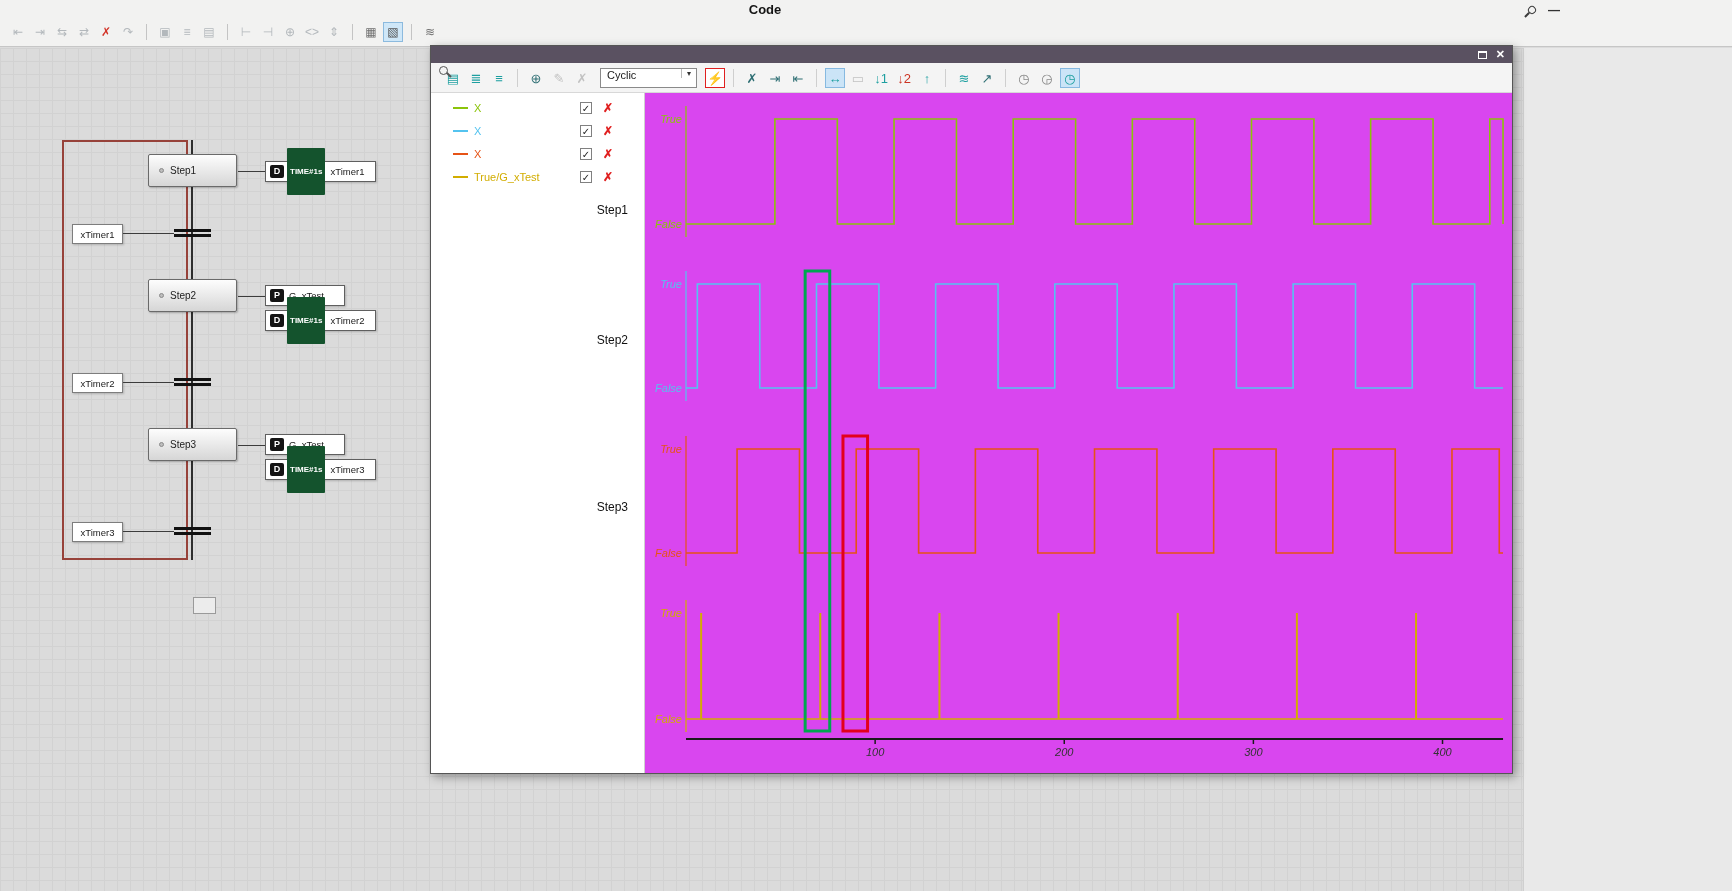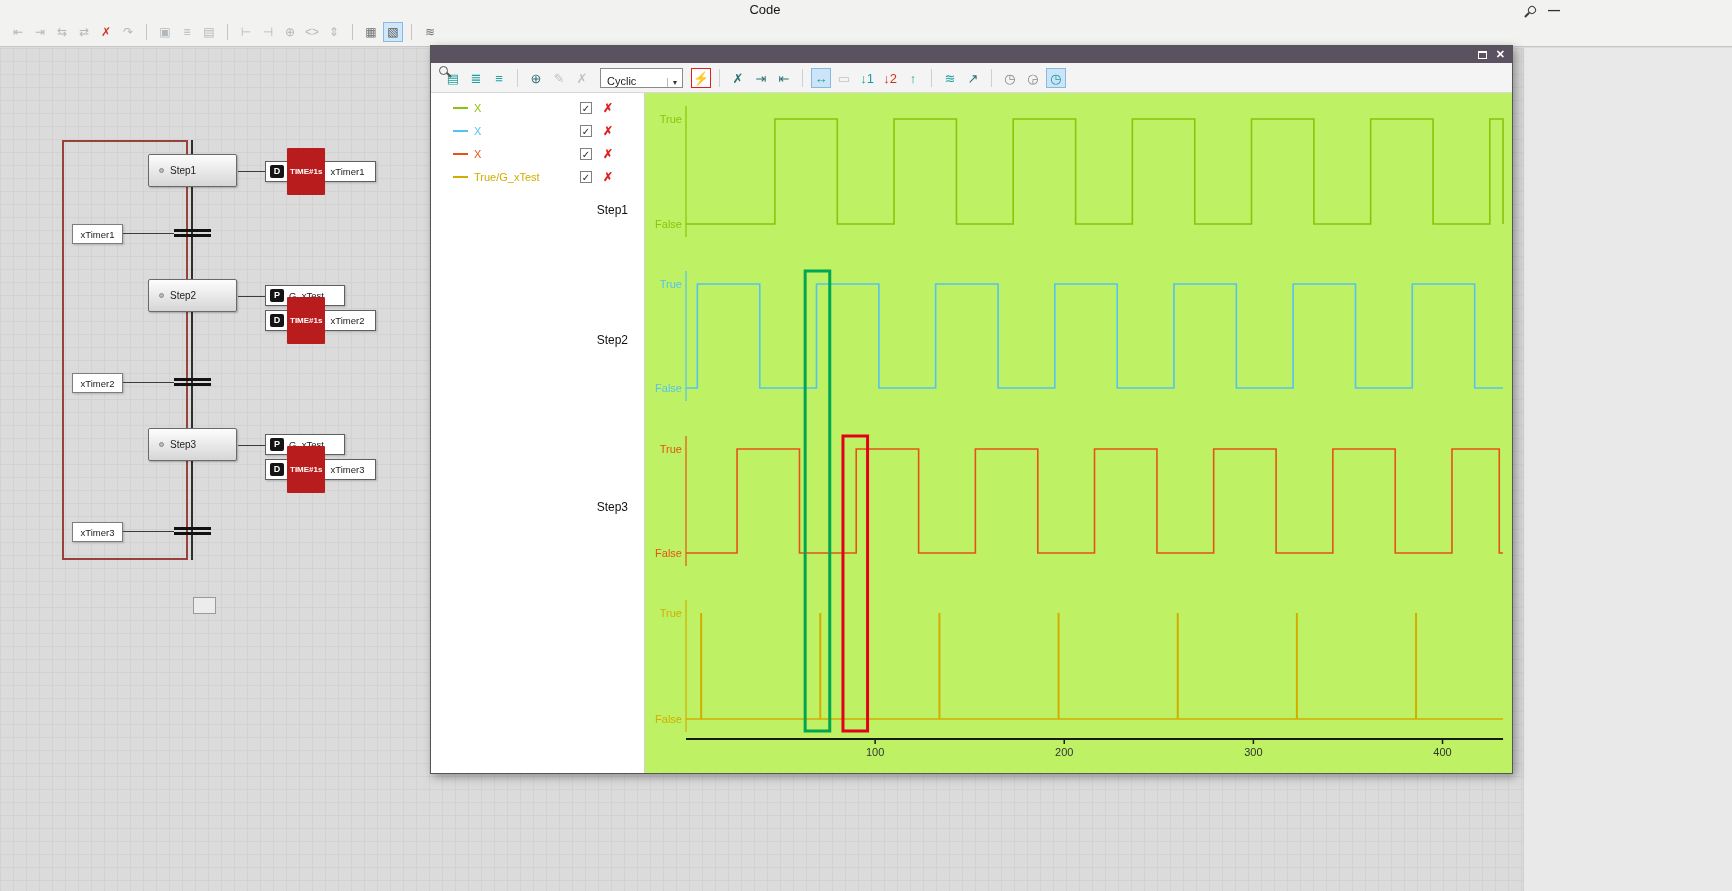--- a/index.html
+++ b/index.html
@@ -4,21 +4,21 @@
 <style>
   * { box-sizing: border-box; margin: 0; padding: 0; }
   body {
     width: 1732px; height: 891px; position: relative; overflow: hidden;
     font-family: "Liberation Sans", sans-serif; background: #dcdcdc;
   }
   
   .header { position:absolute; top:0; left:0; width:1732px; height:47px;
             background:#f2f2f1; border-bottom:1px solid #c6c6c6; z-index:5; }
   .app-title { position:absolute; top:2px; left:0; width:1530px; text-align:center;
-               font-size:13px; font-weight:normal; color:#141414; }
+               font-size:13px; font-weight:bold; color:#141414; }
   .win-controls { position:absolute; top:3px; left:1528px; display:flex; gap:12px; align-items:center; }
   .pin-wrap { display:inline-block; transform:rotate(45deg); }
   .pin-shape { display:block; width:8px; height:8px; border:1.5px solid #3c3c3c; border-radius:50%; position:relative; }
   .pin-shape::after { content:""; position:absolute; left:2.4px; top:7px; width:1.5px; height:6px; background:#3c3c3c; }
   .min-ctrl { font-size:12px; color:#333; font-weight:bold; }
   .toolbar1 { position:absolute; top:20px; left:8px; height:24px; display:flex; align-items:center; gap:2px; }
   .tb1-icon { width:20px; height:20px; line-height:19px; text-align:center; font-size:12px; border:1px solid transparent; }
   .tb1-sep { width:1px; height:16px; background:#c4c4c4; margin:0 6px; }
   .st-dis{color:#b3b8bc} .st-en{color:#6f6f6f}
   .st-red{color:#d23327}
@@ -48,21 +48,21 @@
                   border-top:3px solid #111; border-bottom:3px solid #111; }
   .sfc-translabel { position:absolute; left:72px; width:51px; height:20px; background:#fff;
                     border:1px solid #7d7d7d; font-size:9.5px; color:#1a1a1a;
                     display:flex; align-items:center; justify-content:center;
                     box-shadow:1px 1px 2px rgba(0,0,0,.2); }
   .action { position:absolute; height:21px; background:#fff; border:1px solid #5f5f5f;
             display:flex; align-items:center; padding:0 4px; gap:3px;
             box-shadow:1px 1px 2px rgba(0,0,0,.2); }
   .qual { background:#141414; color:#fff; font-size:9px; font-weight:bold; width:14px; height:13px;
           line-height:13px; text-align:center; border-radius:2px; flex:0 0 auto; }
-  .timebox { background:#b91c1c; color:#fff; font-size:8px; font-weight:bold; padding:19px 3px; border-radius:1px; }
+  .timebox { background:#14532d; color:#fff; font-size:8px; font-weight:bold; padding:19px 3px; border-radius:1px; }
   .operand { font-size:9.5px; color:#1a1a1a; padding-left:2px; white-space:nowrap; }
   .sfc-empty { position:absolute; left:193px; top:549px; width:23px; height:17px;
                background:#ececec; border:1px solid #9a9a9a; }
 
   
   .la-window { position:absolute; left:430px; top:45px; width:1083px; height:729px;
                background:#fff; border:1px solid #555; box-shadow:3px 3px 9px rgba(0,0,0,.35); z-index:10; }
   .la-titlebar { height:17px; background:#5a5161; display:flex; align-items:center; position:relative; }
   .la-title { flex:1; text-align:center; color:#fff; font-size:11px; font-weight:bold; letter-spacing:.4px; }
   .la-ctrls { position:absolute; right:7px; top:3px; display:flex; gap:9px; align-items:center; }
@@ -74,34 +74,34 @@
               border:1.5px solid #555; border-radius:50%; z-index:12; }
   .mag-icon::after { content:""; position:absolute; width:6px; height:1.6px; background:#555;
                      transform:rotate(45deg); right:-5px; bottom:-2px; }
   .la-icon { width:20px; height:20px; line-height:19px; text-align:center; font-size:13px;
              border:1px solid transparent; flex:0 0 auto; }
   .la-sep { width:1px; height:18px; background:#cfcfcf; margin:0 5px; flex:0 0 auto; }
   .ic-teal{color:#1d9fa0} .ic-dark{color:#2f6f74} .ic-dis{color:#c2c2c2}
   .ic-alert{border:1px solid #e02020;color:#b98f00;background:#fff}
   .ic-sel{background:#cbe4f7;border:1px solid #86b9e0;color:#1d9fa0}
   .ic-red{color:#cc3322} .ic-gray{color:#8a8a8a}
-  .la-dropdown { width:83px; height:20px; border:1px solid #8a8a8a; background:#fff;
-                 display:flex; align-items:flex-end; font-size:11px; margin:12px 5px; flex:0 0 auto; }
+  .la-dropdown { width:97px; height:20px; border:1px solid #8a8a8a; background:#fff;
+                 display:flex; align-items:flex-start; font-size:11px; margin:12px 5px; flex:0 0 auto; }
   .la-dropdown .val { flex:1; padding-left:6px; color:#1a1a1a; }
   .dd-arrow { width:15px; text-align:center; border-left:1px solid #b9b9b9; font-size:8px; color:#333; }
   .la-content { position:absolute; top:47px; left:0; right:0; bottom:0; display:flex; }
   .la-legend { width:214px; border-right:1px solid #d0d0d0; position:relative; background:#fff; padding-top:3px; }
   .legend-row { display:flex; align-items:center; height:23px; padding-left:22px; }
   .legend-line { width:15px; height:2px; margin-right:6px; flex:0 0 auto; }
   .legend-label { font-size:11px; width:96px; overflow:hidden; white-space:nowrap; }
   .legend-check { width:12px; height:12px; border:1px solid #808080; background:#fff; font-size:10px;
                   line-height:11px; text-align:center; color:#222; margin-left:10px; flex:0 0 auto; }
   .legend-remove { color:#e02020; font-size:12px; font-weight:bold; margin-left:11px; flex:0 0 auto; }
   .row-label { position:absolute; right:16px; font-size:12px; color:#111; }
-  .la-plot { flex:1; position:relative; background:#bef264; }
+  .la-plot { flex:1; position:relative; background:#d946ef;font-style:italic; }
   .la-plot svg { position:absolute; left:0; top:0; }
 </style>
 </head>
 <body>
 
 <div class="header">
   <div class="app-title">Code</div>
   <div class="win-controls">
     <span class="pin-wrap">
         <span class="pin-shape"></span>

